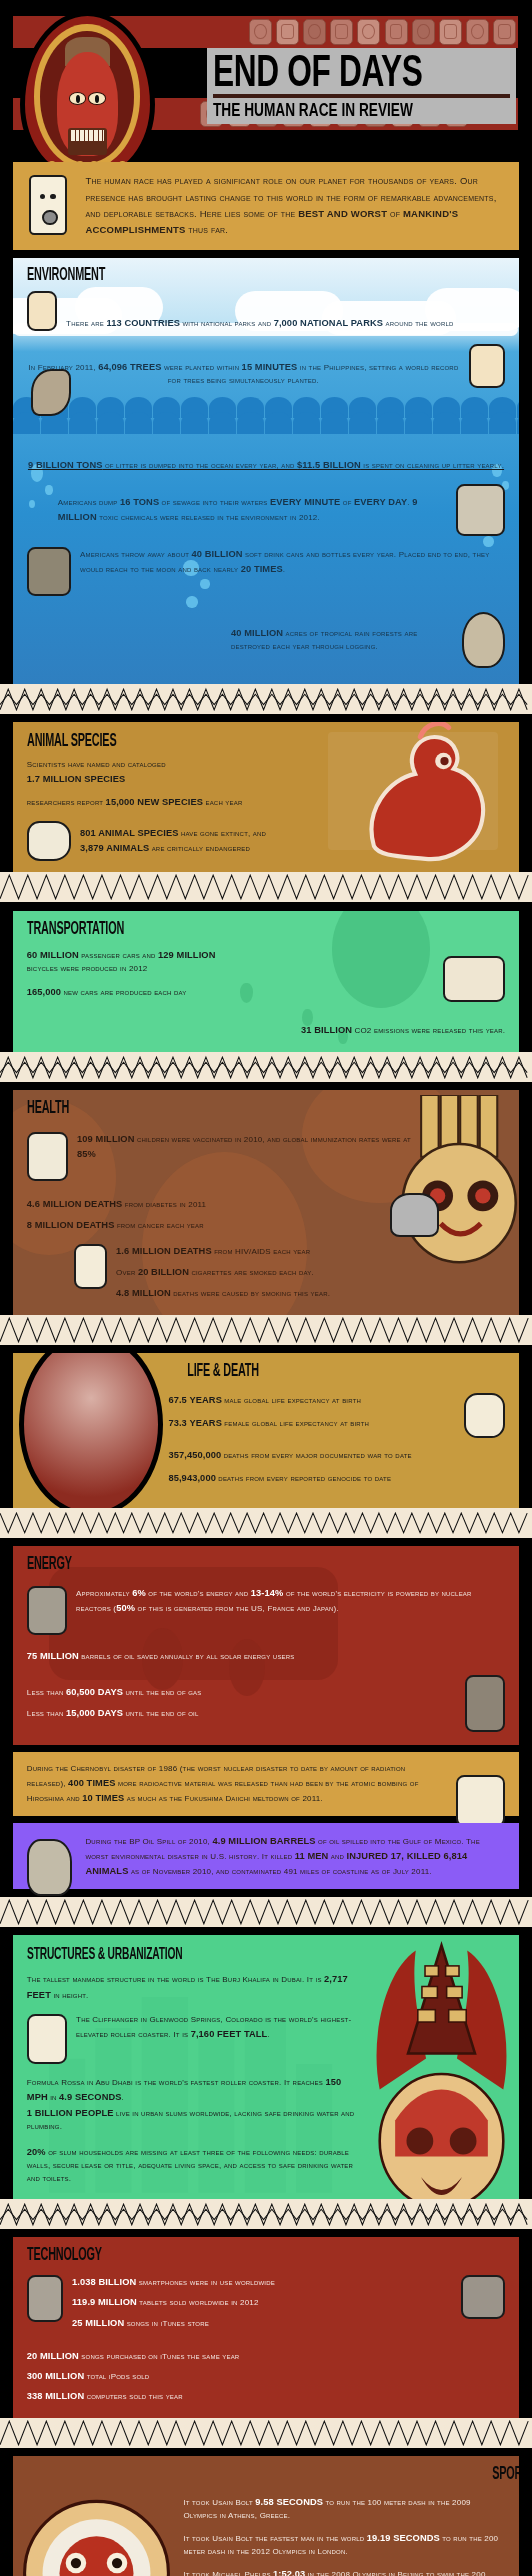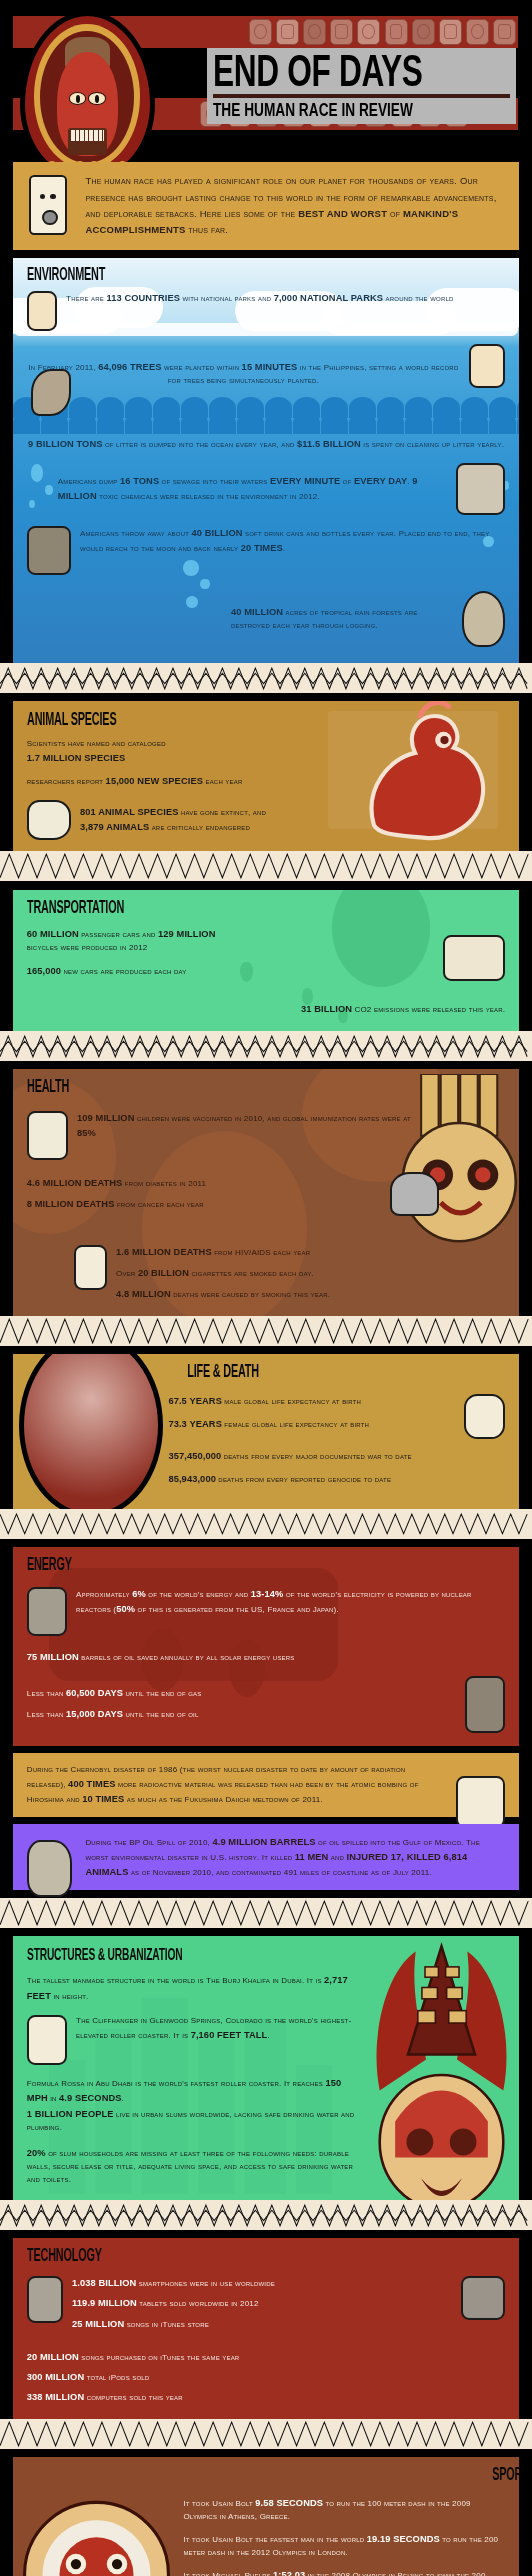--- a/index.html
+++ b/index.html
@@ -263,21 +263,21 @@
       <i style="left:173px;top:338px; width:11.3px;height:11.3px;"></i>
       <i style="left:470px;top:278px; width:10.3px;height:10.3px;"></i>
     </div>
 
     <div style="position:relative;z-index:4;">
       <div style="padding:8.2px 0 0 13.4px;">
         <div class="sec-title">ENVIRONMENT</div>
       </div>
 
       <div class="env-row" style="margin-top:7.2px;">
-        <div class="row" style="align-items:flex-start;">
+        <div class="row" style="align-items:flex-end;">
           <span class="icon-box" style="width:30px;height:40px;background:#f3e3c2;"></span>
           <p class="stat">
             <span>There are </span><b>113 COUNTRIES</b><span> with national parks and </span><b>7,000 NATIONAL PARKS</b><span> around the world</span>
           </p>
         </div>
       </div>
 
       <div class="env-row" style="margin-top:12.4px;">
         <div class="row" style="align-items:flex-end;">
           <p class="stat" style="text-align:center;flex:1;">
@@ -326,21 +326,21 @@
             <span></span>
             <span></span>
             <span></span>
           <span></span>
             <span></span>
             <span></span>
         </div>
         <span class="icon-box" style="position:absolute;left:17.5px;top:-23px;width:40px;height:47px;background:#b4a68e;border-radius:50% 20% 50% 20%;"></span>
       </div>
 
-      <div class="env-row" style="margin-top:7px;">
+      <div class="env-row" style="margin-top:28px;text-decoration:underline;">
         <p class="stat" style="text-align:center;">
           <b>9 BILLION TONS</b><span> of litter is dumped into the ocean every year, and </span><b>$11.5 BILLION</b><span> is spent on cleaning up litter yearly.</span>
         </p>
       </div>
 
       <div class="env-row" style="margin-top:11.3px;">
         <div class="row" style="align-items:center;">
           <p class="stat" style="flex:1;padding-left:31px;">
             <span>Americans dump </span><b>16 TONS</b><span> of sewage into their waters </span><b>EVERY MINUTE</b><span> of </span><b>EVERY DAY</b><span>. </span><b>9 MILLION</b><span> toxic chemicals were released in the environment in 2012.</span>
           </p>
@@ -482,21 +482,21 @@
           <p class="stat">
             <b>4.6 MILLION DEATHS</b><span> from diabetes in 2011</span>
           </p>
           <p class="stat" style="margin-top:6.2px;">
             <b>8 MILLION DEATHS</b><span> from cancer each year</span>
           </p>
         </div>
         <span class="icon-box" style="width:49px;height:44px;background:#b5b5b5;border-radius:40% 40% 20% 20%;flex:0 0 auto;"></span>
       </div>
 
-      <div class="row" style="margin-top:29px;align-items:flex-start;width:428px;padding-left:47px;">
+      <div class="row" style="margin-top:7px;align-items:flex-start;width:428px;padding-left:47px;">
         <span class="icon-box" style="width:33px;height:45px;background:#f3ecd9;flex:0 0 auto;"></span>
         <div style="flex:1;">
           <p class="stat">
             <b>1.6 MILLION DEATHS</b><span> from HIV/AIDS each year</span>
           </p>
           <p class="stat" style="margin-top:6.2px;">
             <span>Over </span><b>20 BILLION</b><span> cigarettes are smoked each day.</span>
           </p>
           <p class="stat" style="margin-top:6.2px;">
             <b>4.8 MILLION</b><span> deaths were caused by smoking this year.</span>

